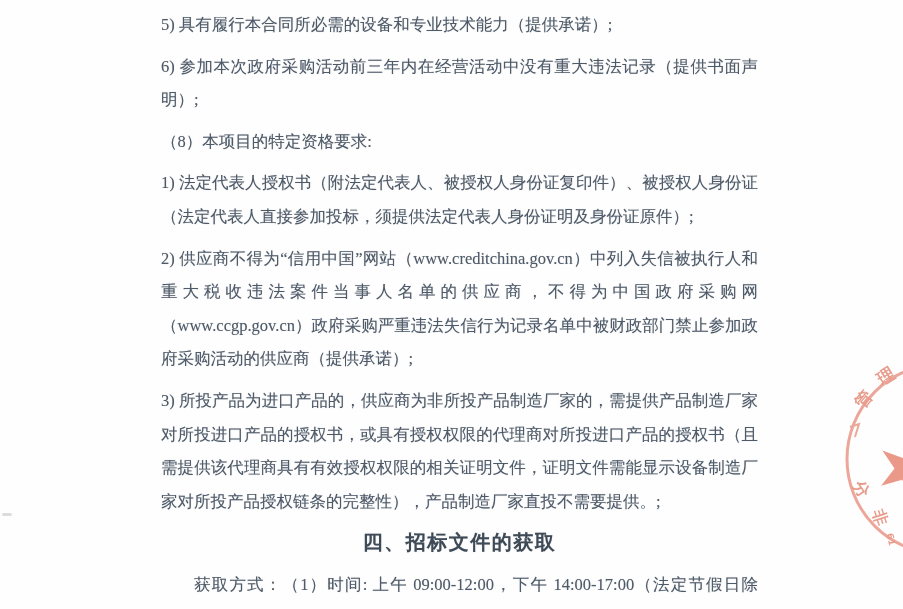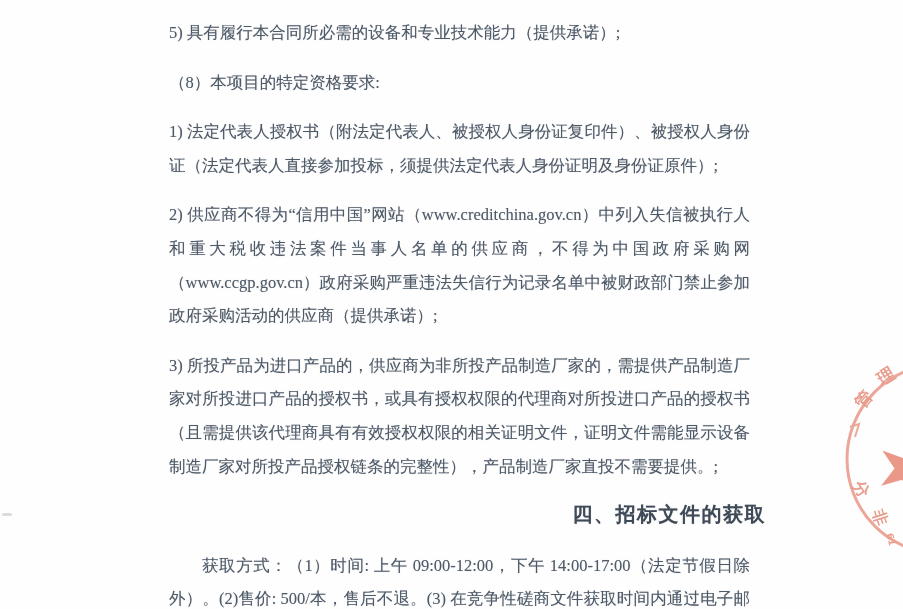--- a/index.html
+++ b/index.html
@@ -11,52 +11,52 @@
     font-family:"Liberation Serif","DejaVu Serif",serif;
   }
   .textcol{
     position:absolute;left:153px;top:0;width:613px;
     color:#4e5a68;
     font-size:16.5px;
     line-height:33.6px;
     text-align:justify;
     text-shadow:0 0 1px rgba(78,90,104,.35);
   }
-  .textcol p{margin:16px;padding:0;}
+  .textcol p{margin:8px;padding:0;}
   .indent{text-indent:2em;}
   .cutlast{text-align-last:justify;}
   .heading{
     margin:0;
     font-size:20px;
     font-weight:bold;
     color:#3f4a57;
     letter-spacing:1.5px;
     line-height:33.6px;
-    text-align:right;
-    font-family:Liberation Mono, monospace;
+    text-align:center;
   }
   em.emph{font-style:italic;padding:0 3px;}
   .stamp{position:absolute;left:838px;top:358px;pointer-events:none;}
   .stamp text{
     font-family:"DejaVu Sans",sans-serif;
     font-weight:600;
     fill:#e2816d;
   }
   .scan-mark{
     position:absolute;left:2px;top:513px;width:10px;height:3px;
     background:#cfcfcf;border-radius:2px;opacity:.7;filter:blur(.5px);
   }
 </style>
 </head>
 <body>
 
 <div class="page">
 
   <div class="textcol">
     <p>5) 具有履行本合同所必需的设备和专业技术能力（提供承诺）;</p>
+    <p>6) 参加本次政府采购活动前三年内在经营活动中没有重大违法记录（提供书面声明）;</p>
     <p>（8）本项目的特定资格要求:</p>
     <p>1) 法定代表人授权书（附法定代表人、被授权人身份证复印件）、被授权人身份证（法定代表人直接参加投标，须提供法定代表人身份证明及身份证原件）;</p>
     <p>2) 供应商不得为“信用中国”网站（www.creditchina.gov.cn）中列入失信被执行人和重大税收违法案件当事人名单的供应商，不得为中国政府采购网（www.ccgp.gov.cn）政府采购严重违法失信行为记录名单中被财政部门禁止参加政府采购活动的供应商（提供承诺）;</p>
     <p>3) 所投产品为进口产品的，供应商为非所投产品制造厂家的，需提供产品制造厂家对所投进口产品的授权书，或具有授权权限的代理商对所投进口产品的授权书（且需提供该代理商具有有效授权权限的相关证明文件，证明文件需能显示设备制造厂家对所投产品授权链条的完整性），产品制造厂家直投不需要提供。;</p>
     <h2 class="heading">四、招标文件的获取</h2>
     <p class="indent cutlast">获取方式：（1）时间: 上午 09:00-12:00，下午 14:00-17:00（法定节假日除外）。(2)售价: 500/本，售后不退。(3) 在竞争性磋商文件获取时间内通过电子邮箱发送电子版报名资料的方式获取竞争性磋商文件(单位介绍信及加盖投标人公章的经办人身份证扫描件发送</p>
   </div>
 
   <svg class="stamp" width="65" height="200" viewBox="838 358 65 200">
     <g opacity="0.78">

